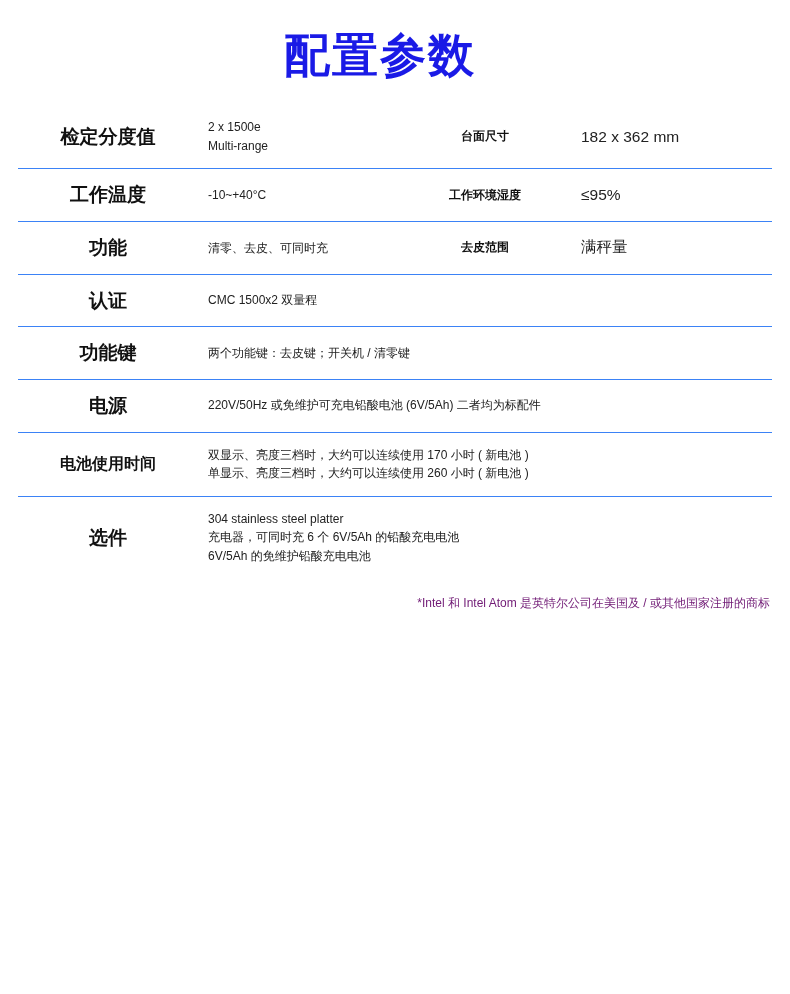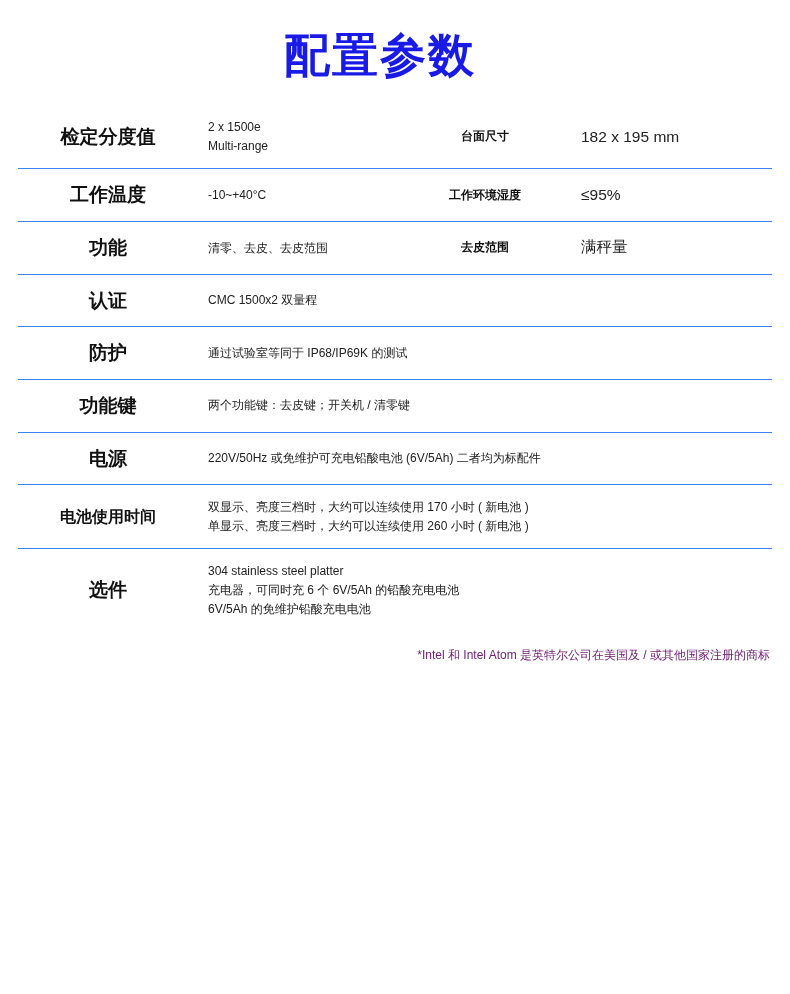--- a/index.html
+++ b/index.html
@@ -97,46 +97,42 @@
 
   <table class="spec-table">
     <tbody>
         <tr>
       <td class="label">检定分度值</td>
       <td class="value">
         <span class="sub">2 x 1500e</span>
         <span class="sub">Multi-range</span>
       </td>
       <td class="label2">台面尺寸</td>
-      <td class="value2">182 x 195 mm</td>
+      <td class="value2">182 x 362 mm</td>
     </tr>
 
     <tr>
       <td class="label">工作温度</td>
       <td class="value">-10~+40°C</td>
       <td class="label2">工作环境湿度</td>
       <td class="value2">≤95%</td>
     </tr>
 
     <tr>
       <td class="label">功能</td>
-      <td class="value">清零、去皮、去皮范围</td>
+      <td class="value">清零、去皮、可同时充</td>
       <td class="label2">去皮范围</td>
       <td class="value2">满秤量</td>
     </tr>
 
     <tr>
       <td class="label">认证</td>
       <td class="value" colspan="3">CMC 1500x2 双量程</td>
     </tr>
 
-    <tr>
-      <td class="label">防护</td>
-      <td class="value" colspan="3">通过试验室等同于 IP68/IP69K 的测试</td>
-    </tr>
 
 
     <tr>
       <td class="label">功能键</td>
       <td class="value" colspan="3">两个功能键：去皮键；开关机 / 清零键</td>
     </tr>
 
     <tr>
       <td class="label">电源</td>
       <td class="value" colspan="3">220V/50Hz 或免维护可充电铅酸电池 (6V/5Ah) 二者均为标配件</td>

